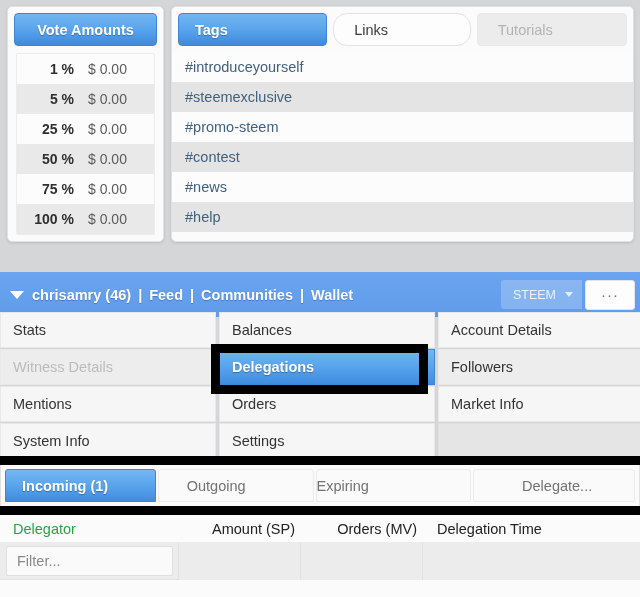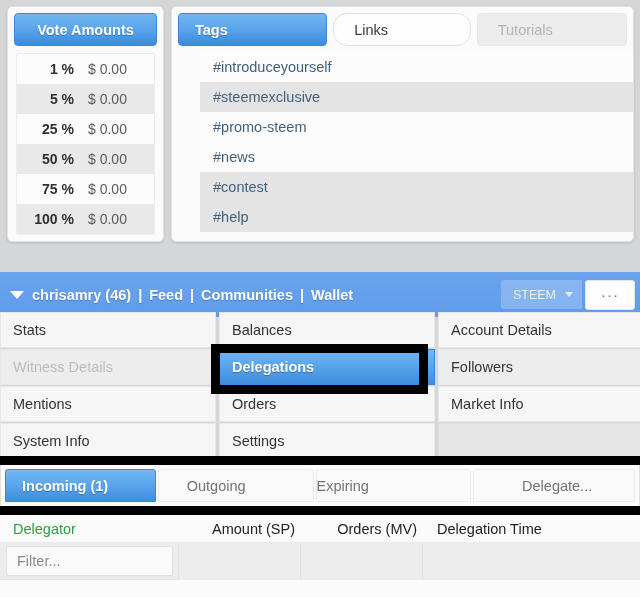--- a/index.html
+++ b/index.html
@@ -72,21 +72,21 @@
   .vote-row {
     display: flex; height: 30px; align-items: center;
     font-size: 14px; color: #2f2f2f;
   }
   .vote-row.alt { background: #e9e9e9; }
   .vote-row.plain { background: #fcfcfc; }
   .vote-pct { width: 62px; text-align: right; font-weight: bold; padding-right: 5px; }
   .vote-amt { flex: 1; color: #5c5c5c; padding-left: 9px; }
 
   
-  .tag-list { margin-top: 6px; padding-left: 28px; }
+  .tag-list { margin-top: 6px; }
   .tag-row {
     height: 30px; line-height: 30px;
     padding-left: 13px;
     font-size: 14.5px;
     color: #41617f;
   }
   .tag-row.alt { background: #e4e4e4; }
   .tag-row.plain { background: #fcfcfc; }
 
   
@@ -288,22 +288,22 @@
   <div class="panel panel-tags">
     <div class="tabrow">
       <div class="tab active tags-tab-tags">Tags</div>
       <div class="tab idle tags-tab-links">Links</div>
       <div class="tab disabled tags-tab-tut">Tutorials</div>
     </div>
     <div class="tag-list">
       <div class="tag-row plain">#introduceyourself</div>
       <div class="tag-row alt">#steemexclusive</div>
       <div class="tag-row plain">#promo-steem</div>
+      <div class="tag-row alt">#contest</div>
       <div class="tag-row plain">#news</div>
-      <div class="tag-row alt">#contest</div>
       <div class="tag-row alt">#help</div>
     </div>
   </div>
 </div>
 
 <div class="navbar">
   <div class="nav-caret"></div>
   <div class="nav-links">
     <span>chrisamry (46)</span><span class="nav-sep">|</span><span>Feed</span><span class="nav-sep">|</span><span>Communities</span><span class="nav-sep">|</span><span>Wallet</span>
   </div>

